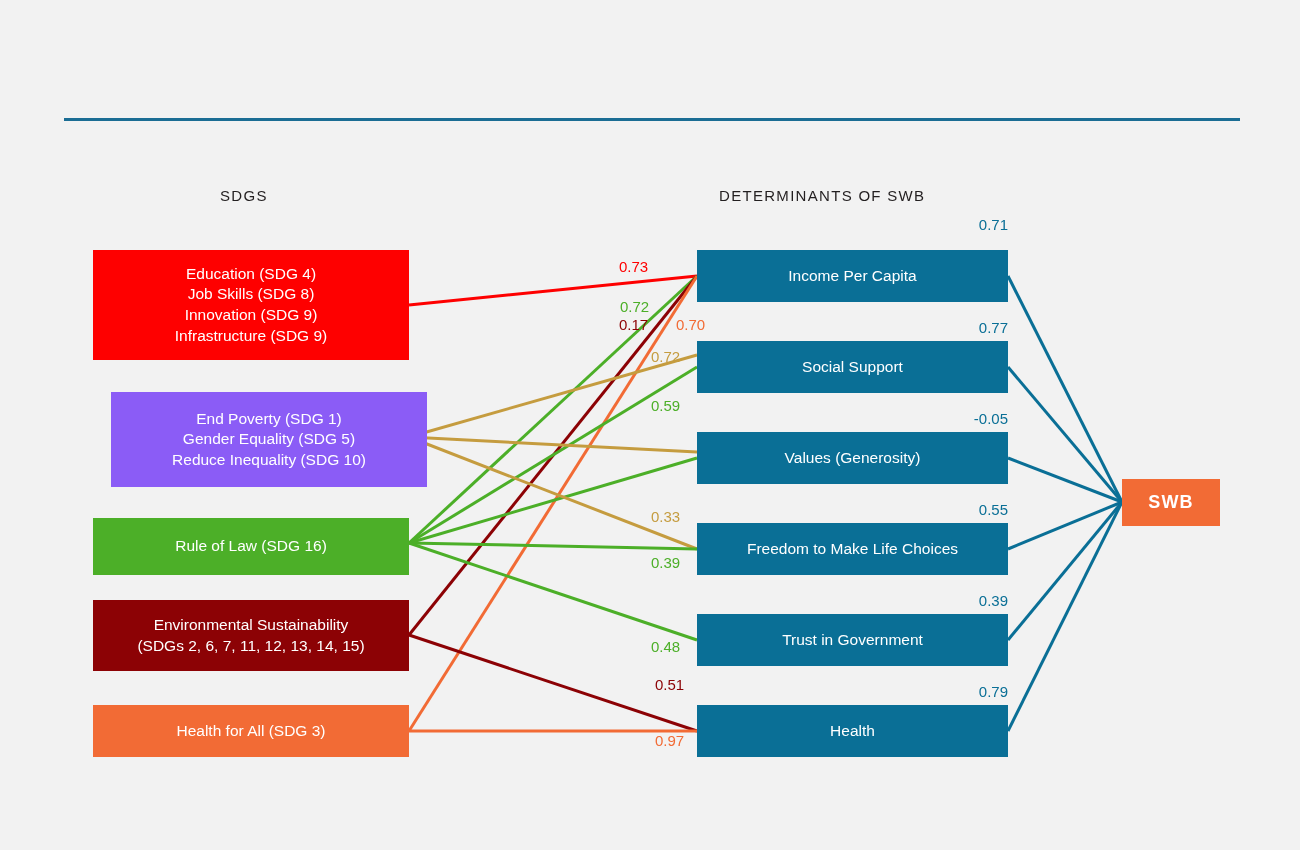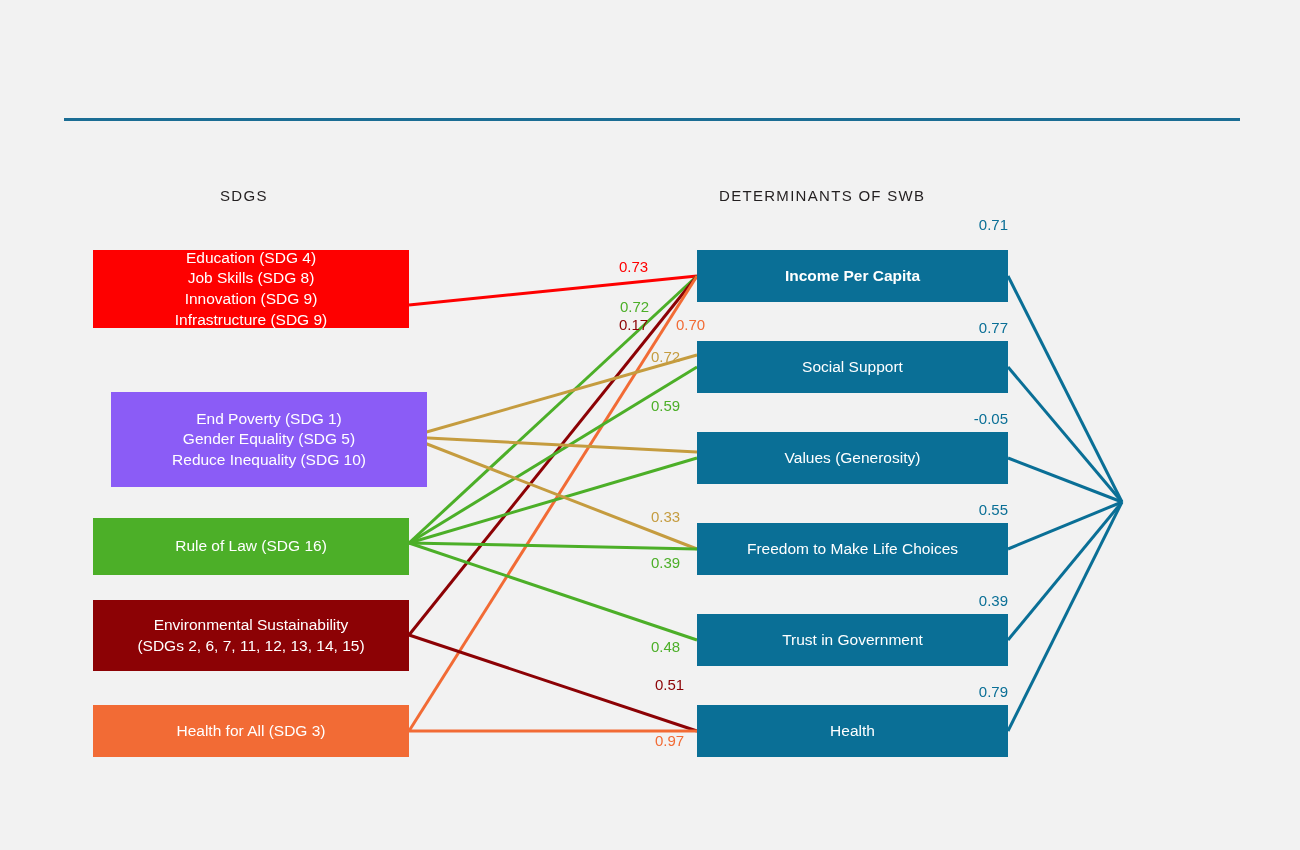--- a/index.html
+++ b/index.html
@@ -129,34 +129,34 @@
         <line x1="1008" y1="276" x2="1122" y2="502" stroke="#0a6f96" stroke-width="3"></line>
         <line x1="1008" y1="367" x2="1122" y2="502" stroke="#0a6f96" stroke-width="3"></line>
         <line x1="1008" y1="458" x2="1122" y2="502" stroke="#0a6f96" stroke-width="3"></line>
         <line x1="1008" y1="549" x2="1122" y2="502" stroke="#0a6f96" stroke-width="3"></line>
         <line x1="1008" y1="640" x2="1122" y2="502" stroke="#0a6f96" stroke-width="3"></line>
         <line x1="1008" y1="731" x2="1122" y2="502" stroke="#0a6f96" stroke-width="3"></line>
       </g>
   </svg>
 
   <div id="sdg-nodes">
-      <div class="node sdg-node" style="left: 93px; top: 250px; width: 316px; height: 78px; background: rgb(254, 0, 0);">Education (SDG 4)
+      <div class="node sdg-node" style="left: 93px; top: 250px; width: 316px; height: 110px; background: rgb(254, 0, 0);">Education (SDG 4)
 Job Skills (SDG 8)
 Innovation (SDG 9)
 Infrastructure (SDG 9)</div>
       <div class="node sdg-node" style="left: 111px; top: 392px; width: 316px; height: 95px; background: #8b5cf6;">End Poverty (SDG 1)
 Gender Equality (SDG 5)
 Reduce Inequality (SDG 10)</div>
       <div class="node sdg-node" style="left: 93px; top: 518px; width: 316px; height: 57px; background: rgb(76, 175, 40);">Rule of Law (SDG 16)</div>
       <div class="node sdg-node" style="left: 93px; top: 600px; width: 316px; height: 71px; background: rgb(140, 2, 5);">Environmental Sustainability
 (SDGs 2, 6, 7, 11, 12, 13, 14, 15)</div>
       <div class="node sdg-node" style="left: 93px; top: 705px; width: 316px; height: 52px; background: rgb(242, 107, 53);">Health for All (SDG 3)</div>
     </div>
   <div id="det-nodes">
-      <div class="node det-node" style="top: 250px; left: 697px; font-weight: bold;">Income Per Capita</div>
+      <div class="node det-node" style="top: 250px; left: 697px;">Income Per Capita</div>
       <div class="node det-node" style="top: 341px; left: 697px;">Social Support</div>
       <div class="node det-node" style="top: 432px; left: 697px;">Values (Generosity)</div>
       <div class="node det-node" style="top: 523px; left: 697px;">Freedom to Make Life Choices</div>
       <div class="node det-node" style="top: 614px; left: 697px;">Trust in Government</div>
       <div class="node det-node" style="top: 705px; left: 697px;">Health</div>
     </div>
   <div id="edge-labels">
       <div class="edge-label" style="left: 619px; top: 258px; color: rgb(254, 0, 0);">0.73</div>
       <div class="edge-label" style="left: 620px; top: 298px; color: rgb(76, 175, 40);">0.72</div>
       <div class="edge-label" style="left: 619px; top: 316px; color: rgb(140, 2, 5);">0.17</div>
@@ -171,14 +171,15 @@
     </div>
   <div id="det-out-labels">
       <div class="det-out-label" style="left: 908px; top: 216px; width: 100px;">0.71</div>
       <div class="det-out-label" style="left: 908px; top: 319px; width: 100px;">0.77</div>
       <div class="det-out-label" style="left: 908px; top: 410px; width: 100px;">-0.05</div>
       <div class="det-out-label" style="left: 908px; top: 501px; width: 100px;">0.55</div>
       <div class="det-out-label" style="left: 908px; top: 592px; width: 100px;">0.39</div>
       <div class="det-out-label" style="left: 908px; top: 683px; width: 100px;">0.79</div>
     </div>
 
+  <div class="node" id="swb-node">SWB</div>
 
 </div>
 
 </body></html>

